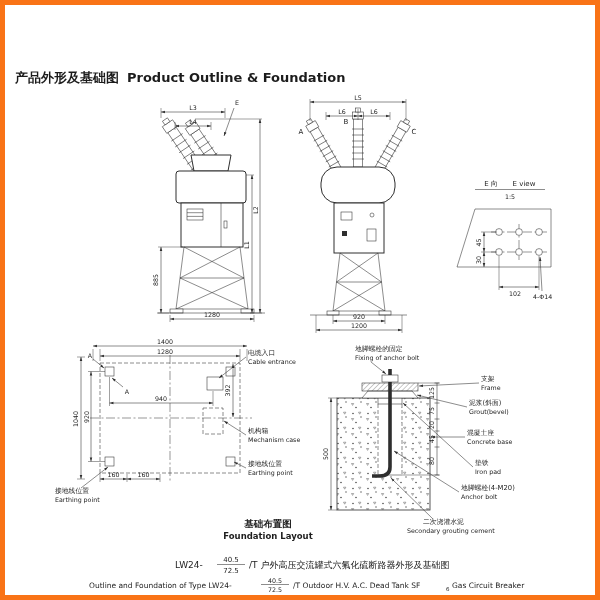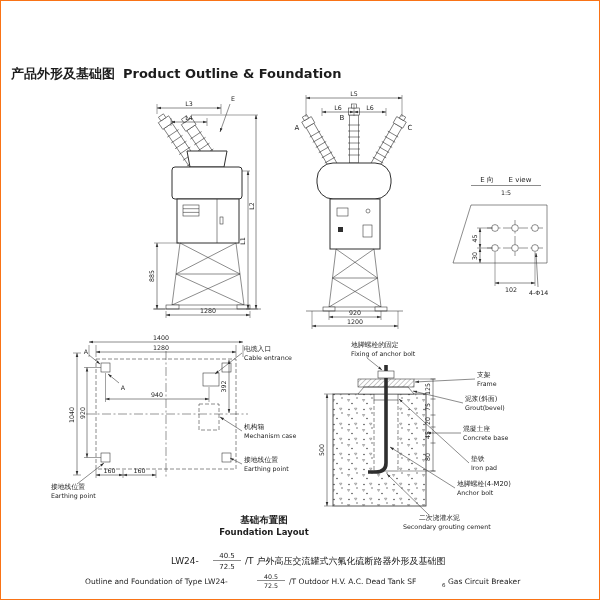--- a/index.html
+++ b/index.html
@@ -1,16 +1,16 @@
 <!DOCTYPE html>
 <html><head>
 <meta charset="utf-8">
 <style>
   html,body{margin:0;padding:0;background:#f2f2f0;}
-  .page{width:600px;height:600px;background:#fff;border:1px solid #f97316;box-sizing:border-box;position:relative;font-family:"DejaVu Sans",sans-serif;overflow:hidden;text-align:center;}
+  .page{width:600px;height:600px;background:#fff;border:5px solid #f97316;box-sizing:border-box;position:relative;font-family:"DejaVu Sans",sans-serif;overflow:hidden;text-align:center;}
   svg{position:absolute;left:0;top:0;}
   svg text{font-family:"DejaVu Sans",sans-serif;fill:#1c1c1c;}
   .lnf{stroke:#2e2e2e;stroke-width:1;fill:#fff;}
   .tn{stroke:#2e2e2e;stroke-width:.55;fill:none;}
   .tnf{stroke:#2e2e2e;stroke-width:.55;fill:#fff;}
   .ext{stroke:#2e2e2e;stroke-width:.45;fill:none;}
   .dim{stroke:#2e2e2e;stroke-width:.55;fill:none;marker-start:url(#arr);marker-end:url(#arr);}
   .ldr{stroke:#2e2e2e;stroke-width:.55;fill:none;marker-end:url(#arr);}
   .dsh{stroke-dasharray:4 2;}
   .cl{stroke-dasharray:9 2.5 2 2.5;stroke-width:.5;}

